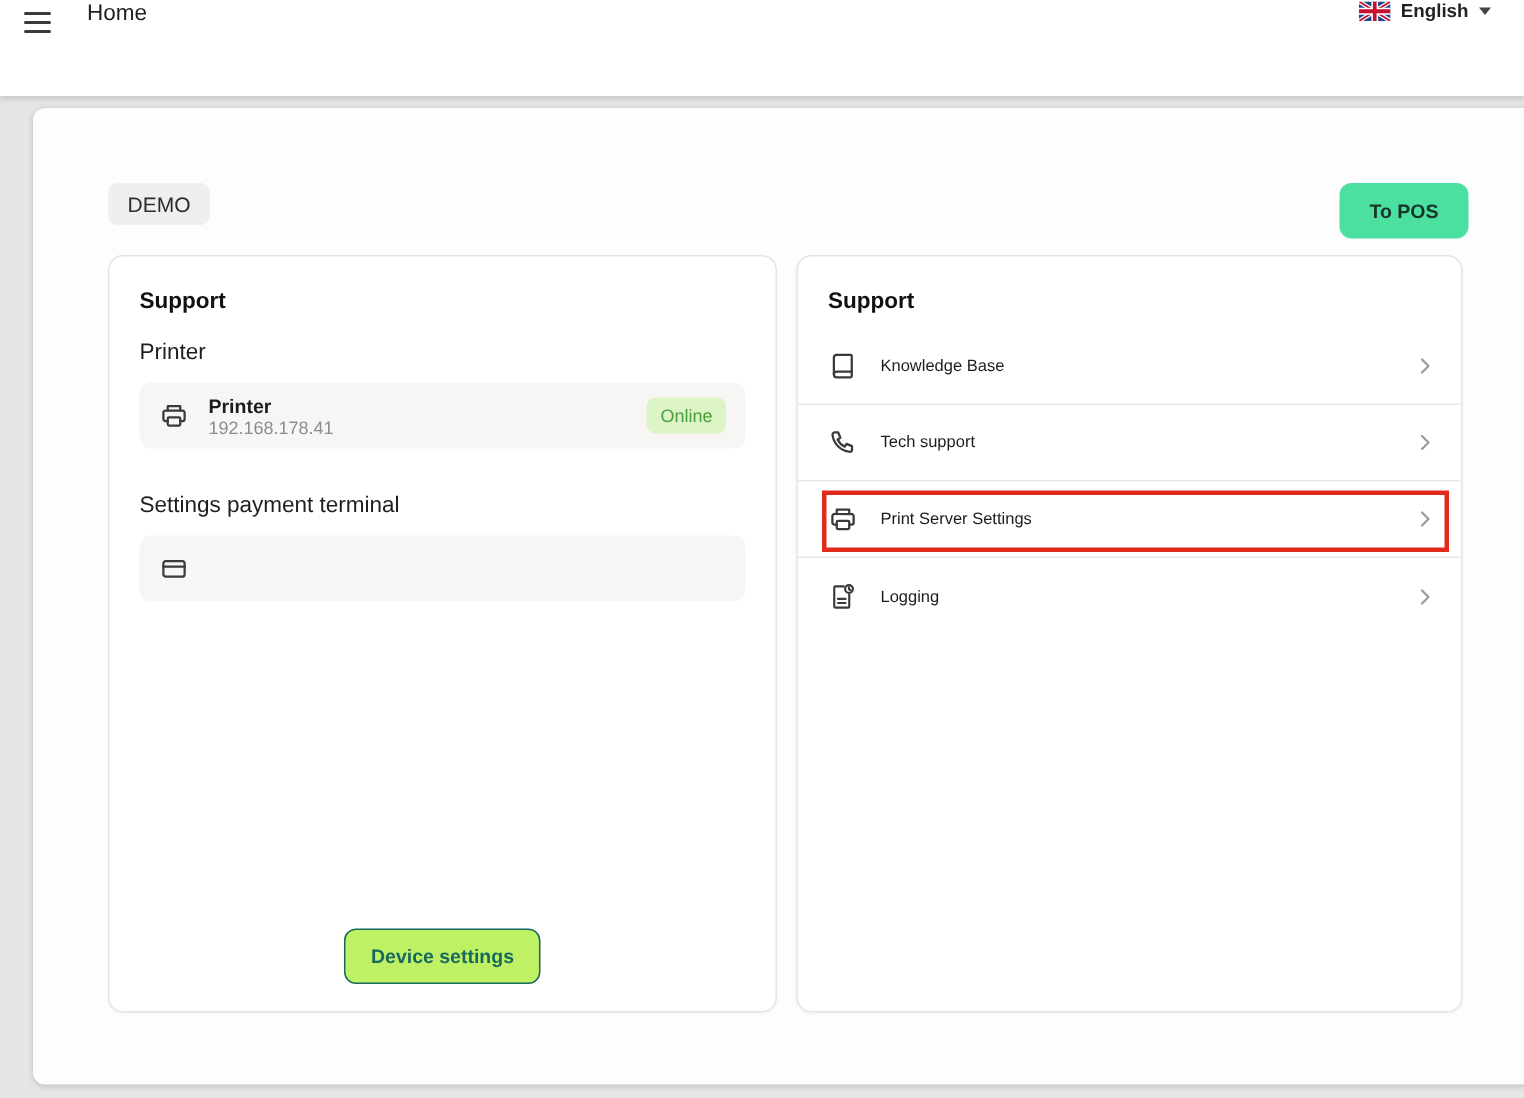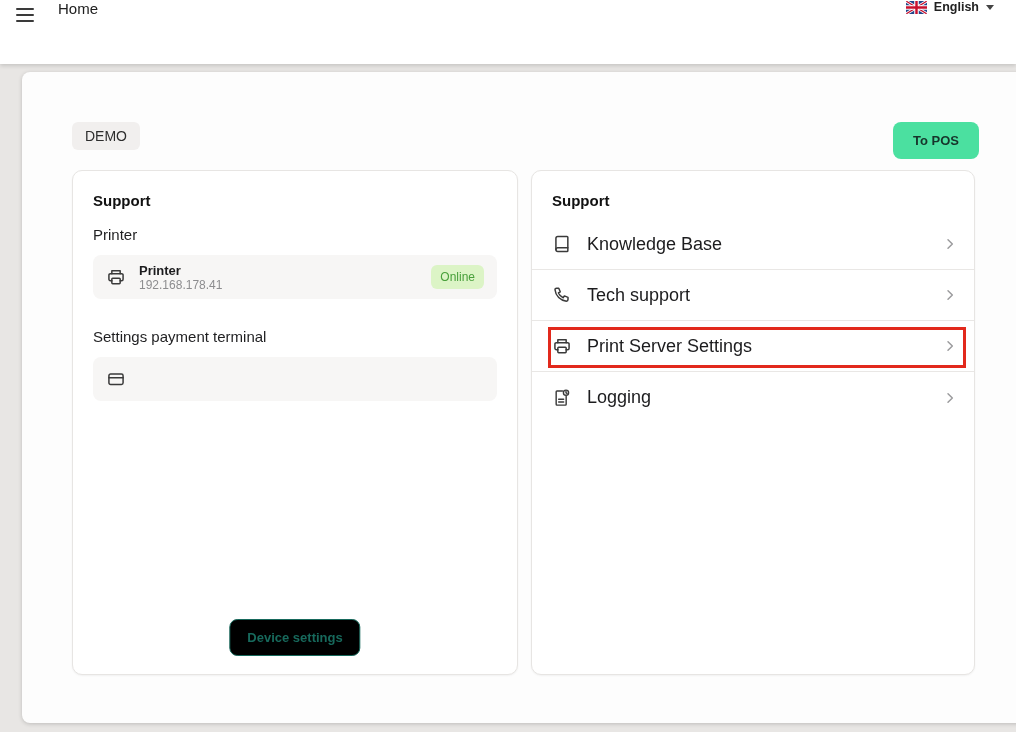--- a/index.html
+++ b/index.html
@@ -72,34 +72,34 @@
   .row-texts { display: flex; flex-direction: column; justify-content: center; }
   .row-title { font-size: 13px; font-weight: 700; color: #1c1c1e; line-height: 15px; }
   .row-sub { font-size: 12px; color: #8d8d8f; line-height: 14px; }
   .online-badge {
     margin-left: auto; background: #dcf4c6; color: #49a03b;
     font-size: 12px; padding: 5px 9px; border-radius: 6px;
   }
   .terminal-gap { margin-top: 29px; }
   .device-settings-btn {
     position: absolute; bottom: 18px; left: 50%; transform: translateX(-50%);
-    background: #000000; border: 1.5px solid #17695c; border-radius: 8px;
+    background: #bef264; border: 1.5px solid #17695c; border-radius: 8px;
     color: #17695c; font-family: inherit; font-size: 13px; font-weight: 700;
     padding: 10px 17px; cursor: pointer; white-space: nowrap;
   }
 
   
   .support-list { position: absolute; left: 0; right: 0; top: 48px; }
   .support-row {
     height: 51px; display: flex; align-items: center;
     padding: 0 16px 0 20px; gap: 15px; cursor: pointer;
   }
   .support-row.divided { border-bottom: 1px solid #e9e7e5; }
   .support-row .row-icon { color: #3a3a3a; display: flex; }
-  .support-label { font-size: 18px; color: #1c1c1e; text-align: right; }
+  .support-label { font-size: 11px; color: #1c1c1e; text-align: right; }
   .chev { margin-left: auto; color: #9b9b9d; display: flex; }
 
   .annotation-rect {
     position: absolute; left: 16px; top: 156px; width: 418px; height: 41px;
     border: 3px solid #e2291c; pointer-events: none; z-index: 10;
   }
 
   svg { display: block; }
 </style>
 </head>

